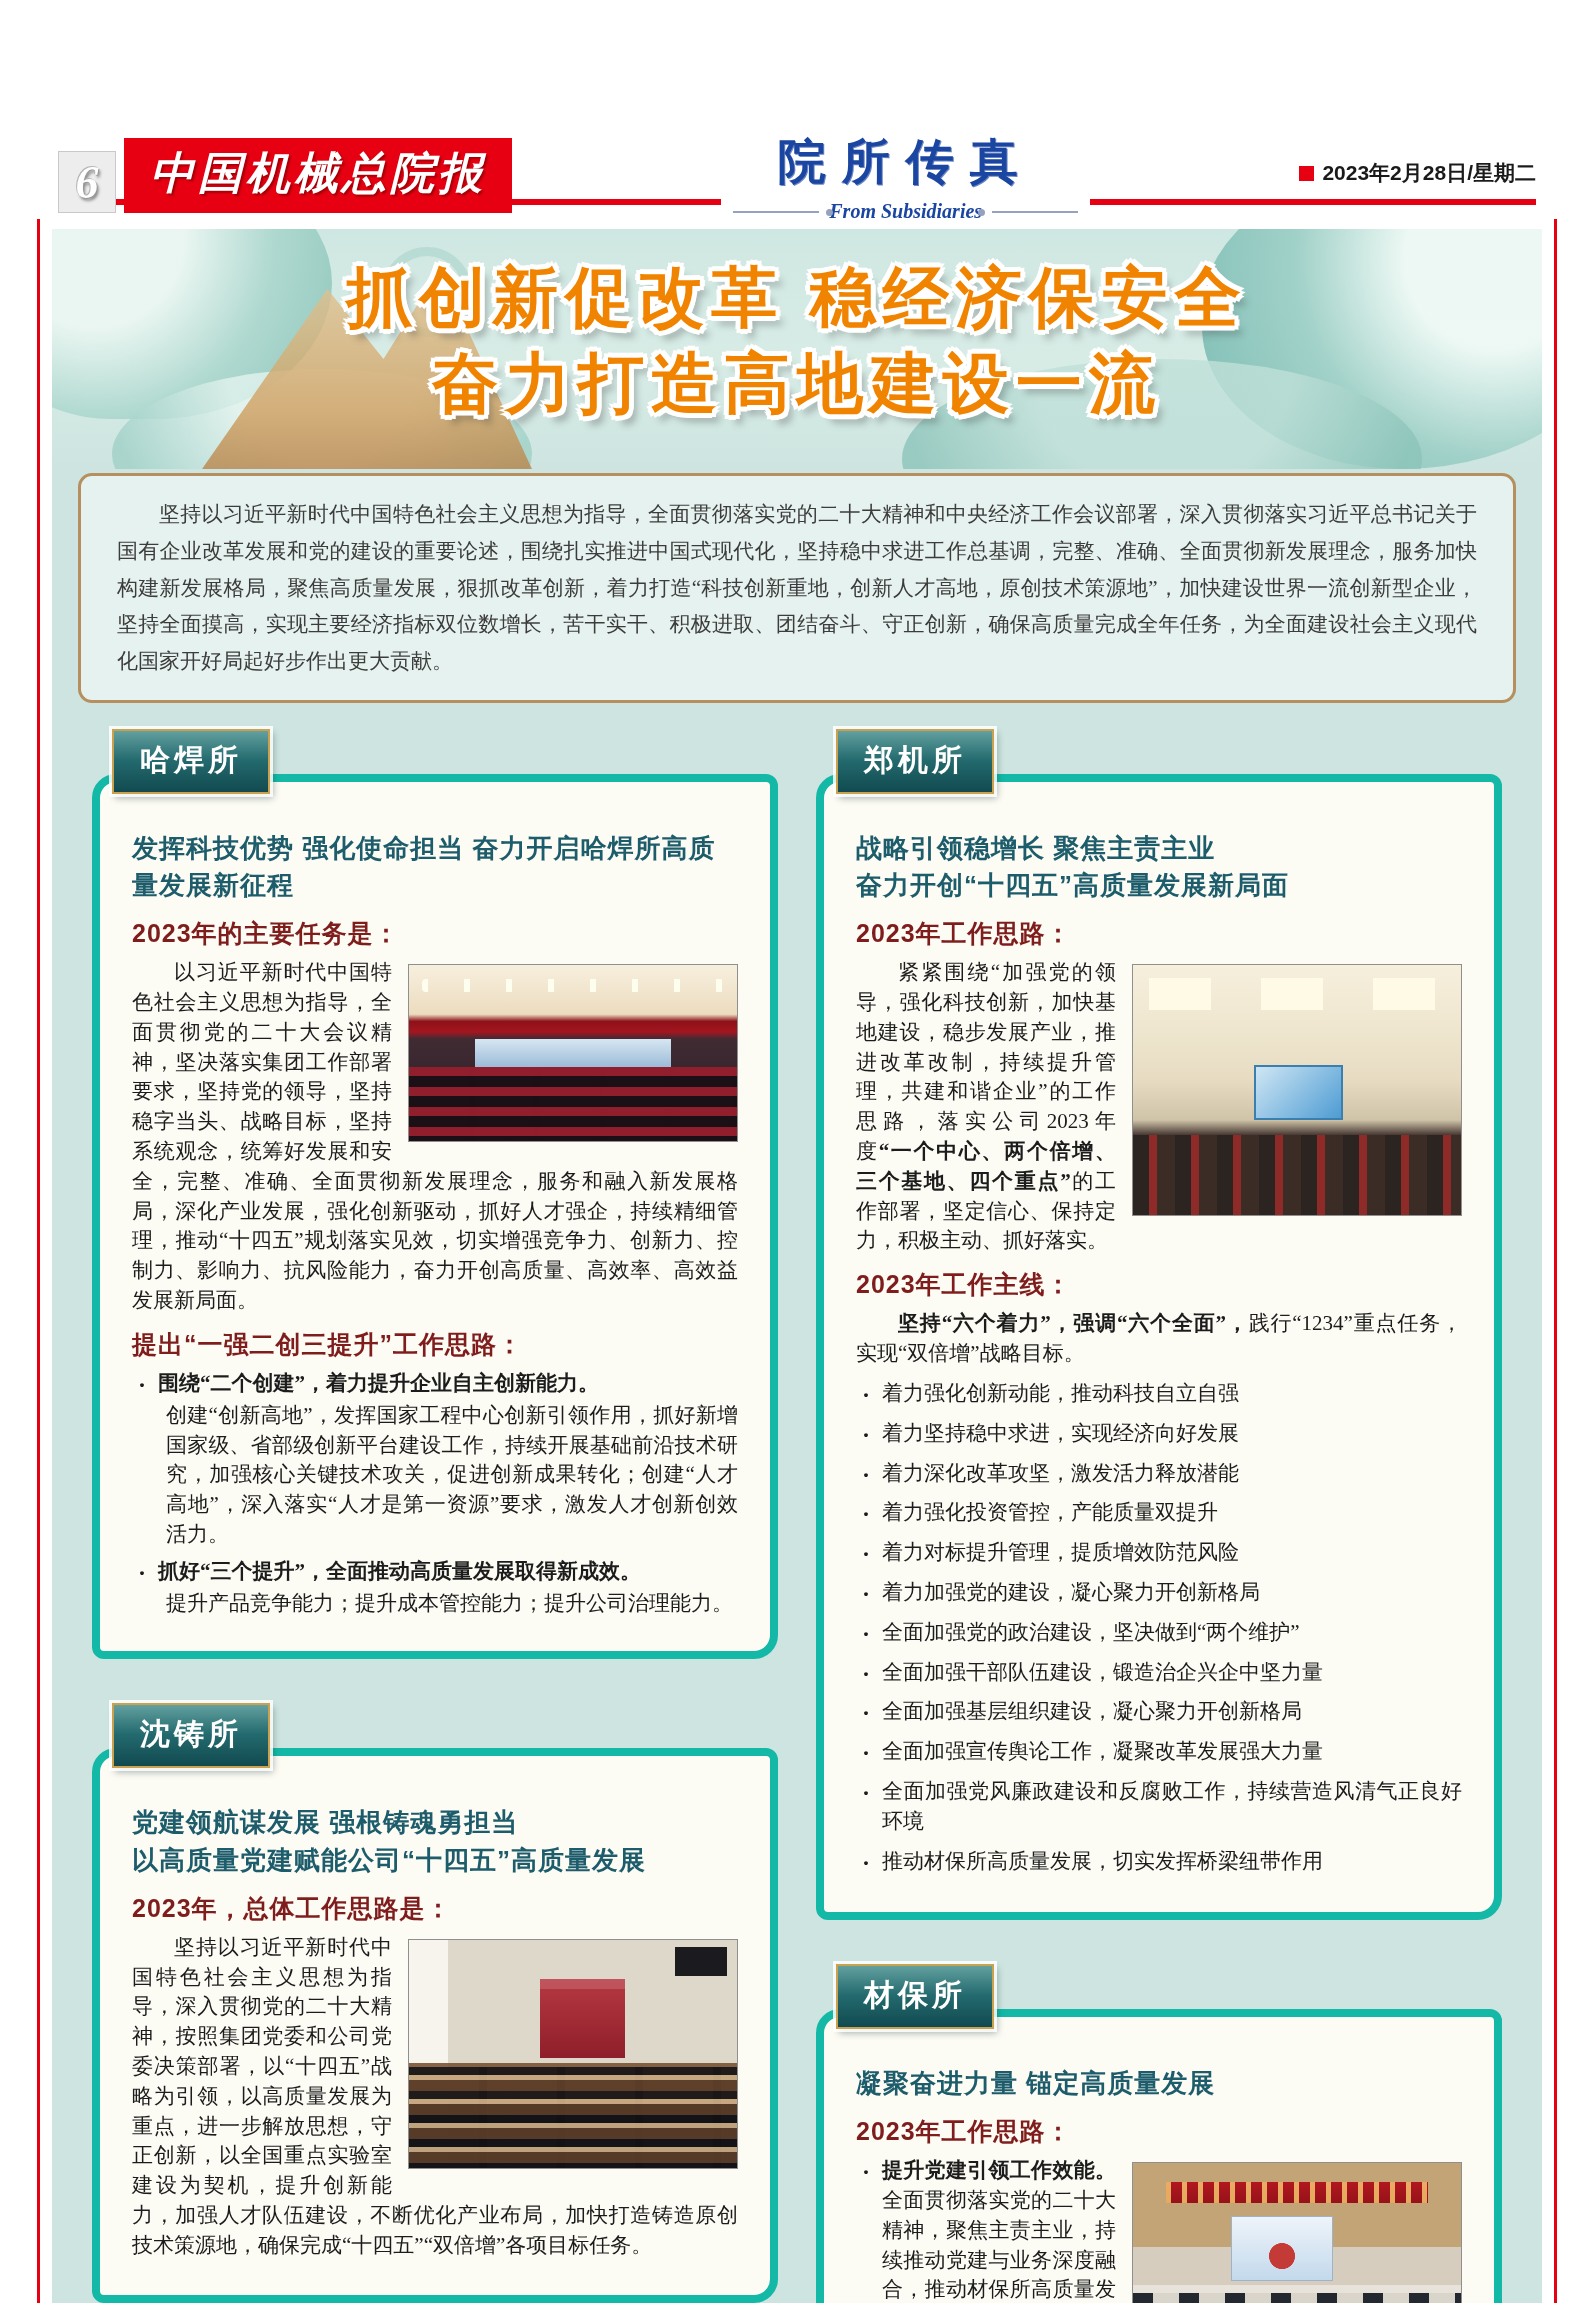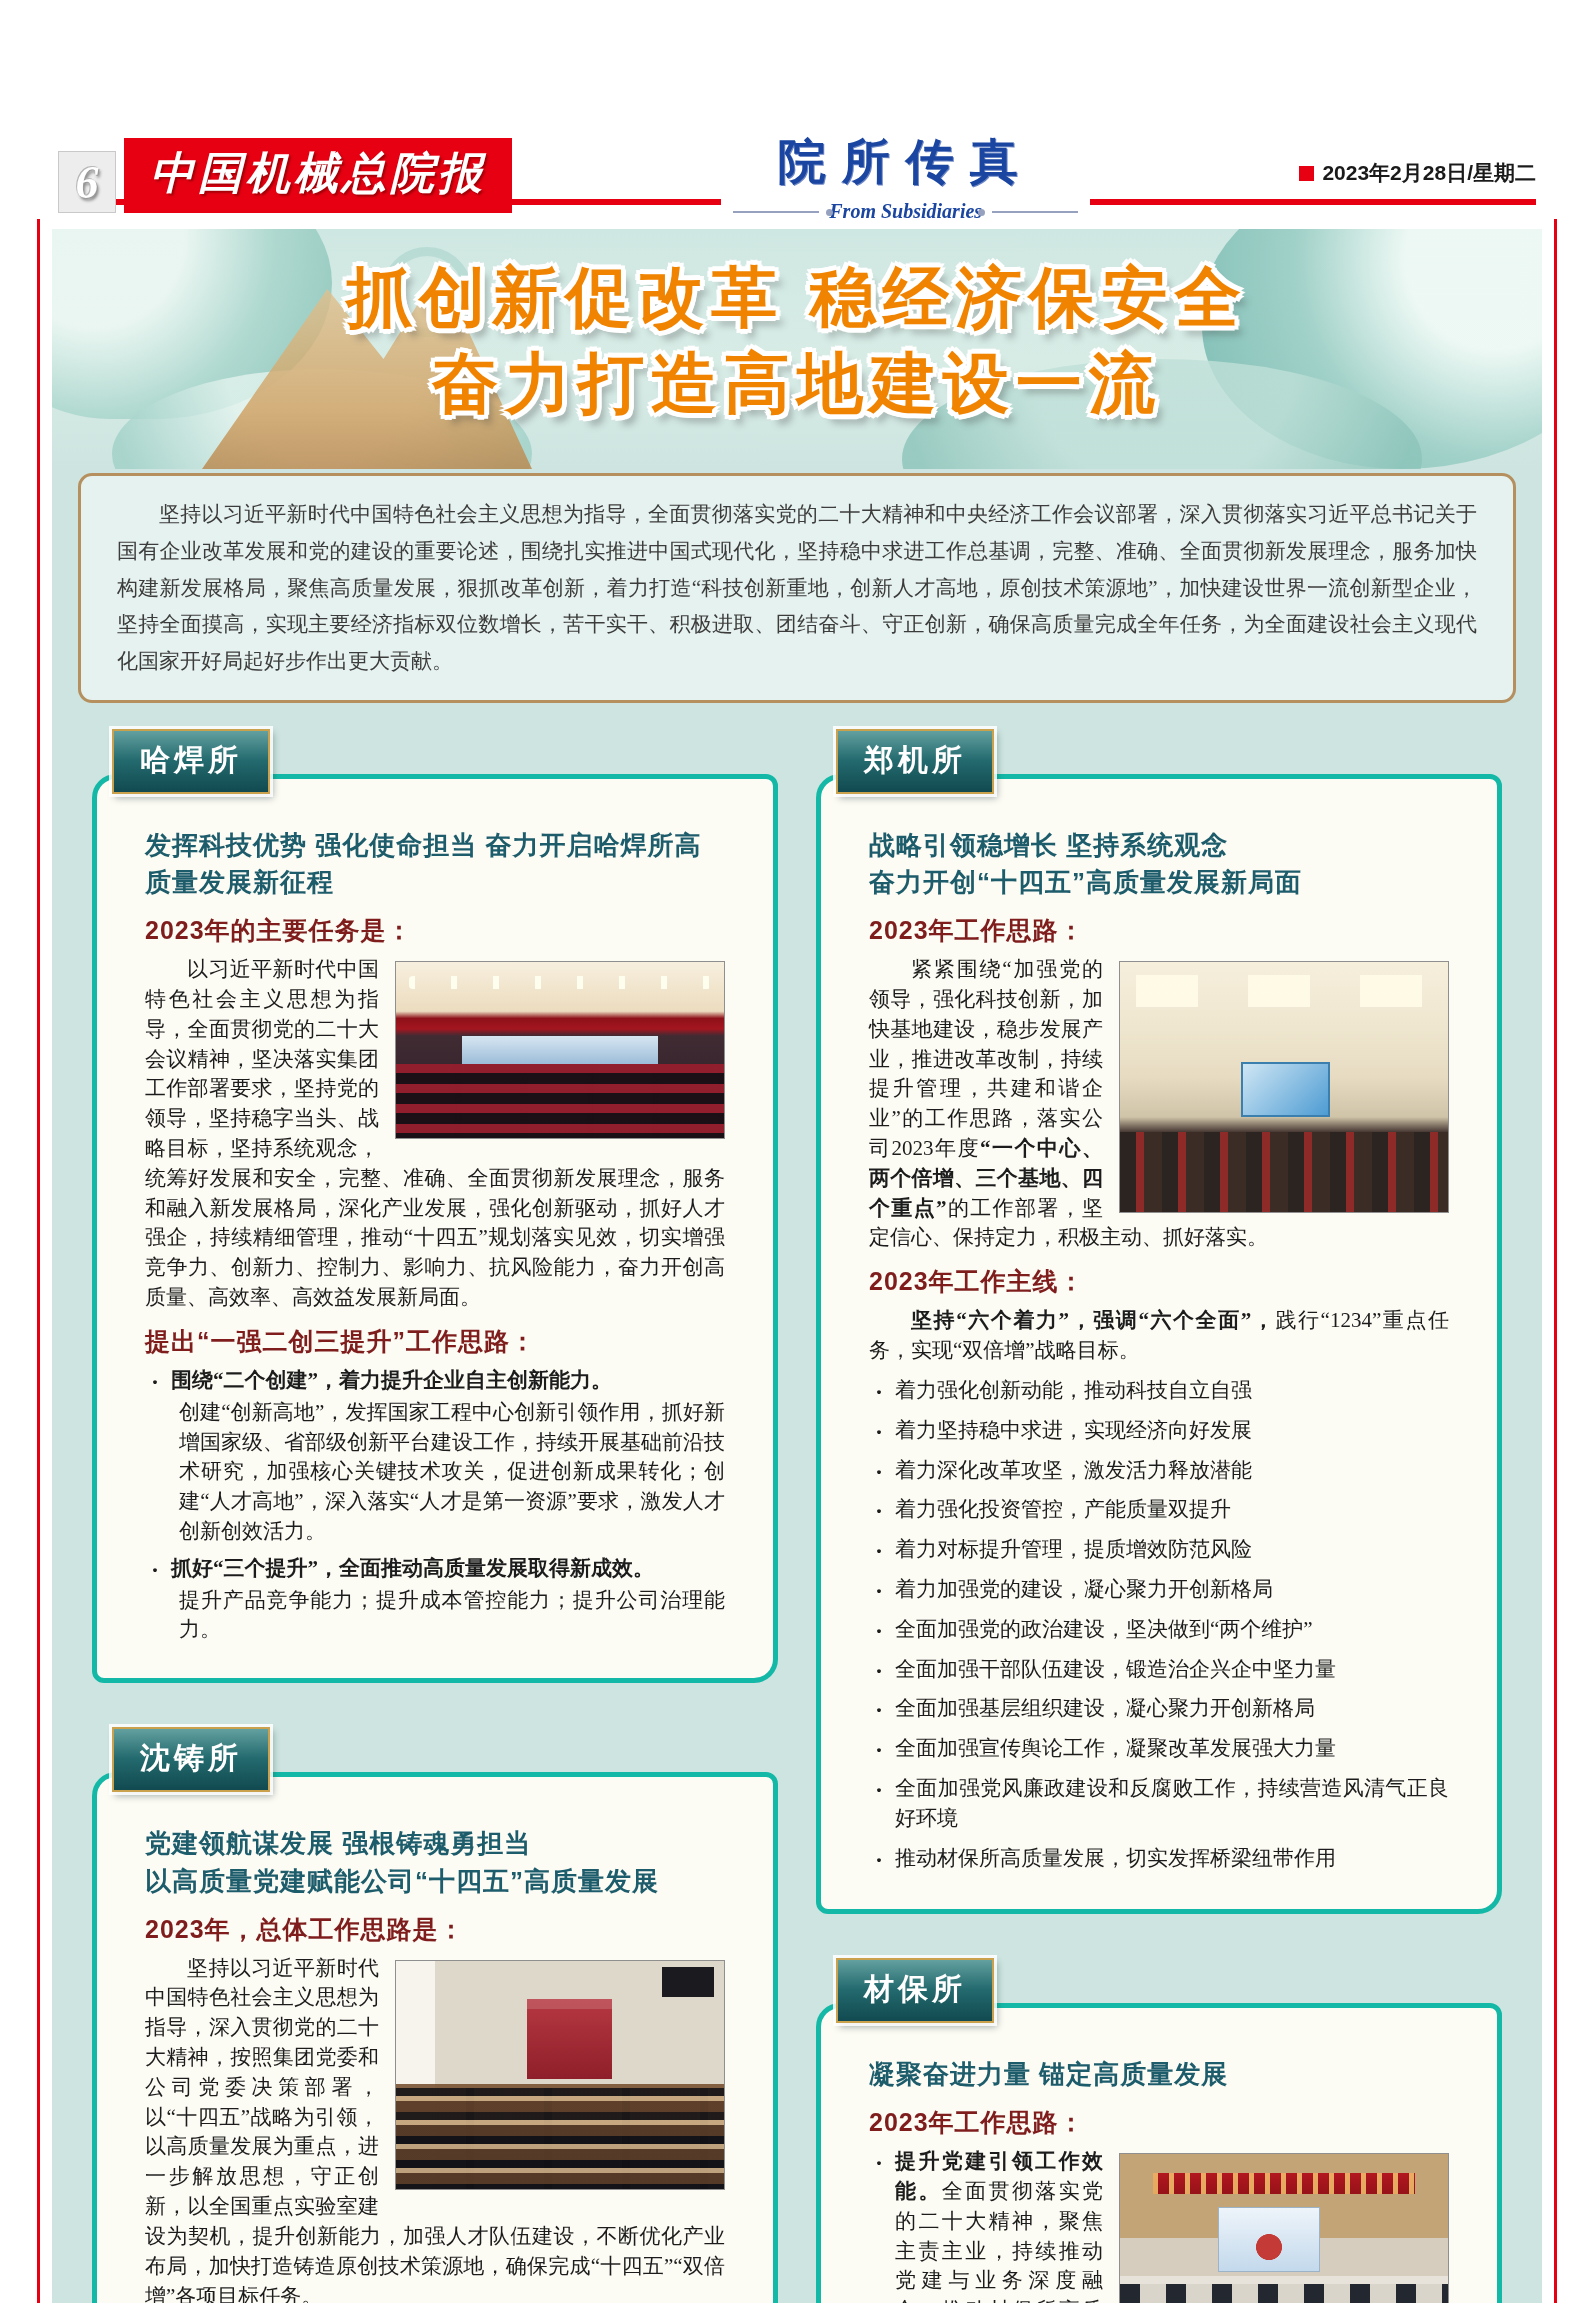--- a/index.html
+++ b/index.html
@@ -60,22 +60,22 @@
 
   
   .columns { display: flex; gap: 38px; padding: 0 40px; align-items: flex-start; }
   .col { flex: 1; display: flex; flex-direction: column; gap: 44px; min-width: 0; }
   .card { position: relative; }
   .tab { display: inline-block; position: relative; z-index: 3; margin-left: 20px; margin-bottom: -32px;
     background: linear-gradient(180deg, #63a0a0 0%, #236a6e 48%, #114a50 100%);
     border: 2px solid #caa24e; border-radius: 0; color: #fff;
     font: bold 30px "Liberation Sans", sans-serif; letter-spacing: 4px; padding: 9px 26px 11px;
     box-shadow: 0 0 0 3px rgba(255,255,255,.85), 3px 4px 7px rgba(0,40,40,.35); }
-  .card-body { background: #fcfbf4; border: 5px solid #14b8a6; border-radius: 24px 12px 24px 12px;
-    padding: 48px 48px 26px; overflow: hidden; }
+  .card-body { background: #fcfbf4; border: 8px solid #14b8a6; border-radius: 24px 12px 24px 12px;
+    padding: 48px 32px 26px; overflow: hidden; }
   .sec-title { color: #1d5c6b; font: bold 26px "Liberation Sans", sans-serif; line-height: 1.45; margin-bottom: 6px; letter-spacing: 1px; }
   .red-head { color: #7f1d1d; font: bold 25px "Liberation Sans", sans-serif; margin: 12px 0 8px; letter-spacing: 1px; }
   .para { font-size: 21px; line-height: 1.42; color: #1c1c1c; text-align: justify; margin: 2px 0 8px; }
   .indent { text-indent: 2em; }
   .ib { font-weight: bold; }
 
   .bullets { margin-top: 2px; }
   .bullet { position: relative; padding-left: 26px; font-size: 21px; line-height: 1.42; color: #1c1c1c;
     text-align: justify; margin: 7px 0; }
   .bullet::before { content: "·"; position: absolute; left: 6px; top: -1px; font-weight: bold; font-size: 24px; color: #1c1c1c; }
@@ -217,21 +217,21 @@
           </section>
 
         </div>
 
         <div class="col">
 
           <section class="card">
             <div class="tab">郑机所</div>
             <div class="card-body">
               <h2 class="sec-title">
-                <div>战略引领稳增长 坚持系统观念</div>
+                <div>战略引领稳增长 聚焦主责主业</div>
                 <div>奋力开创“十四五”高质量发展新局面</div>
               </h2>
               <h3 class="red-head">2023年工作思路：</h3>
               <div class="photo p-zhengji">
                   <div class="ph-screen"></div>
                 </div>
               <p class="para indent">
                 <span>紧紧围绕“加强党的领导，强化科技创新，加快基地建设，稳步发展产业，推进改革改制，持续提升管理，共建和谐企业”的工作思路，落实公司2023年度</span><span class="ib">“一个中心、两个倍增、三个基地、四个重点”</span><span>的工作部署，坚定信心、保持定力，积极主动、抓好落实。</span>
               </p>
               <h3 class="red-head">2023年工作主线：</h3>

